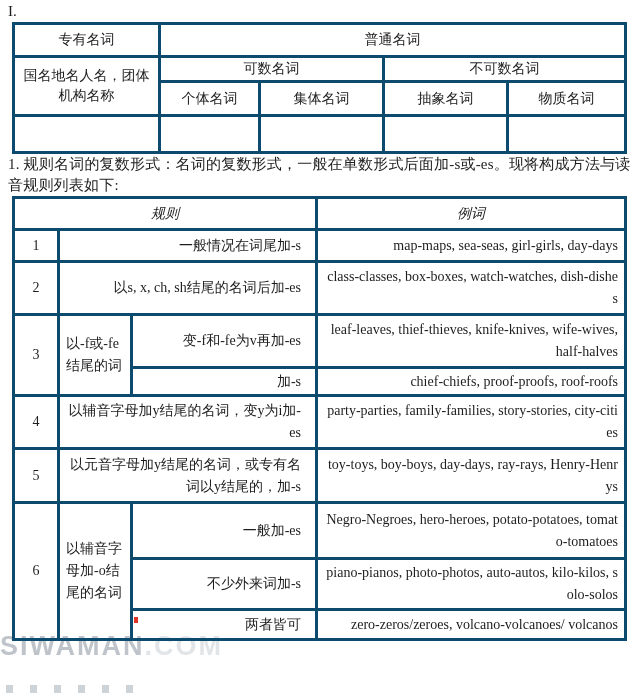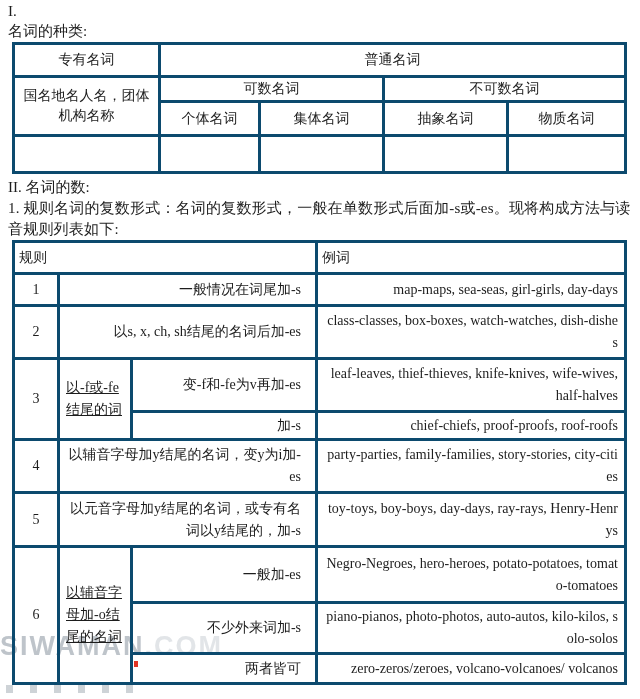--- a/index.html
+++ b/index.html
@@ -12,23 +12,23 @@
   .doc-heading{font-size:16px;font-weight:bold;line-height:19px;margin:4px 0 6px 0;letter-spacing:1px;}
   .roman-label{font-size:15px;line-height:18px;margin:0 0 2px 0;}
   .sec-title{font-size:15px;line-height:18px;margin:0 0 2px 0;}
   .intro{font-size:15px;line-height:21px;margin:0;letter-spacing:0.2px;}
   table{border-collapse:collapse;table-layout:fixed;margin-left:4px;background:transparent;}
   td{border:3px solid #0c4a6e;font-size:14px;padding:1px 4px;overflow:hidden;}
   
   .t1 td{text-align:center;line-height:20px;}
   
   .t2 td{line-height:22px;}
-  .t2 .hdr-cell{}
+  .t2 .hdr-cell{text-align:center;font-style:italic;}
   .t2 .num{text-align:center;padding:0;}
-  .t2 .cat{text-align:left;padding:1px 4px 1px 6px;text-decoration:underline;}
+  .t2 .cat{text-align:left;padding:1px 4px 1px 6px;}
   .t2 .rule{text-align:right;padding:1px 14px 1px 7px;position:relative;}
   .t2 .ex{text-align:right;padding:1px 6px 1px 8px;word-break:break-all;line-height:22px;}
   .red-mark{position:absolute;left:1px;top:6px;width:4px;height:6px;background:#e03424;}
   
   .watermark{
     position:absolute;left:0;top:632px;z-index:0;
     font-family:"Liberation Sans","DejaVu Sans",sans-serif;
     font-weight:bold;font-size:27px;letter-spacing:2px;line-height:28px;
     color:rgba(168,176,184,0.75);white-space:nowrap;
   }
@@ -45,21 +45,20 @@
     <i></i>
     <i></i>
     <i></i>
     <i></i>
     <i></i>
   </div>
 
 <div class="content">
 
   <div class="roman-label">I.</div>
-  <div class="sec-title">名词的种类:</div>
 
   <table class="t1">
     <colgroup>
         <col style="width:146px">
         <col style="width:100px">
         <col style="width:124px">
         <col style="width:124px">
         <col style="width:118px">
       </colgroup>
     <tbody>
@@ -81,21 +80,20 @@
       <tr style="height:37px">
         <td></td>
         <td></td>
         <td></td>
         <td></td>
         <td></td>
       </tr>
     </tbody>
   </table>
 
-  <div class="sec-title" style="margin-top:4px">II. 名词的数:</div>
   <div class="intro">1. 规则名词的复数形式：名词的复数形式，一般在单数形式后面加-s或-es。现将构成方法与读音规则列表如下:</div>
 
   <table class="t2">
     <colgroup>
         <col style="width:45px">
         <col style="width:73px">
         <col style="width:185px">
         <col style="width:309px">
       </colgroup>
     <tbody>

